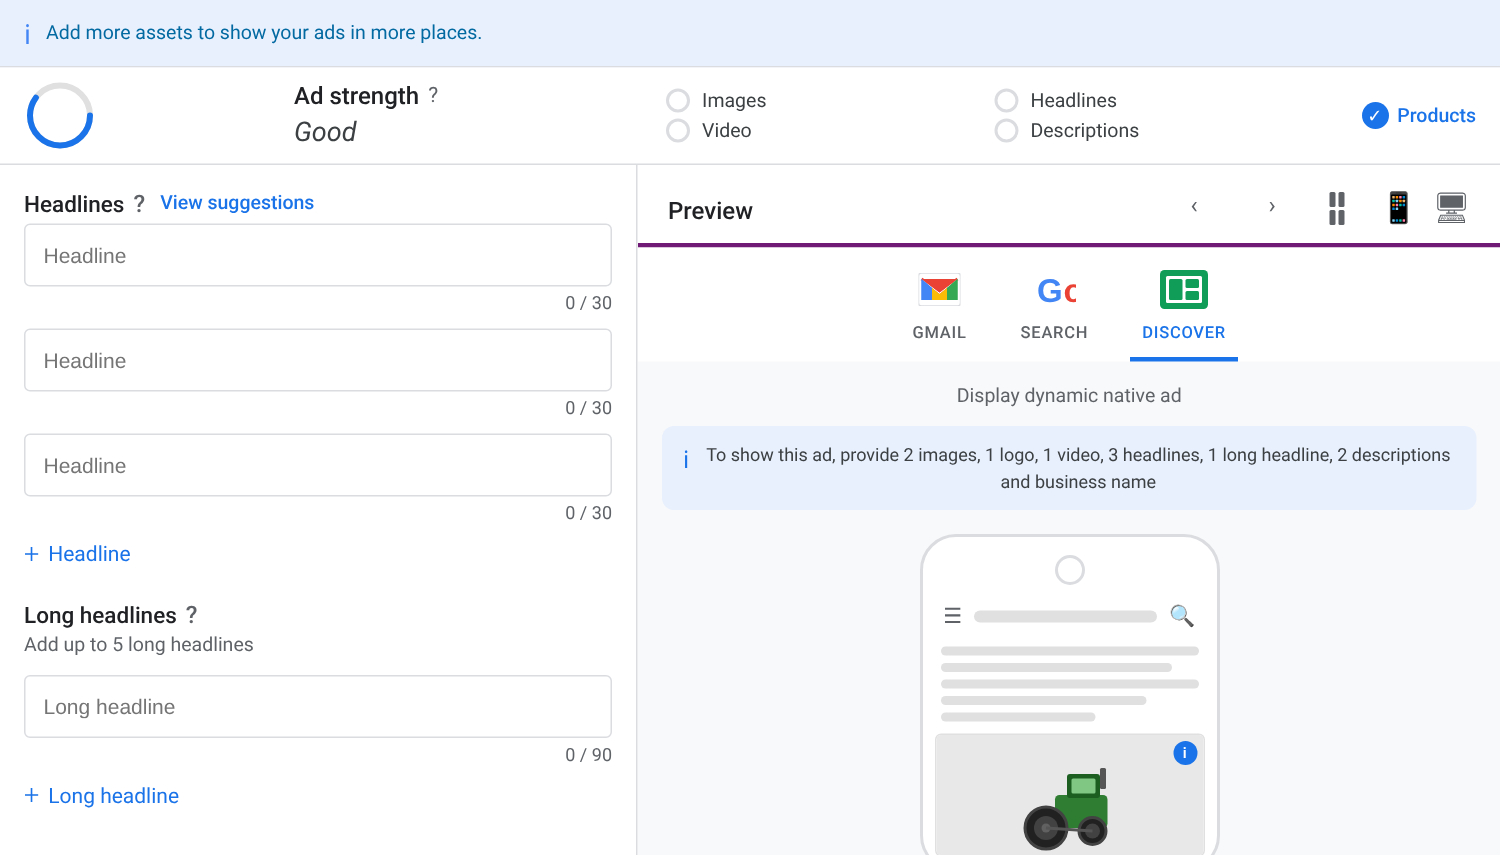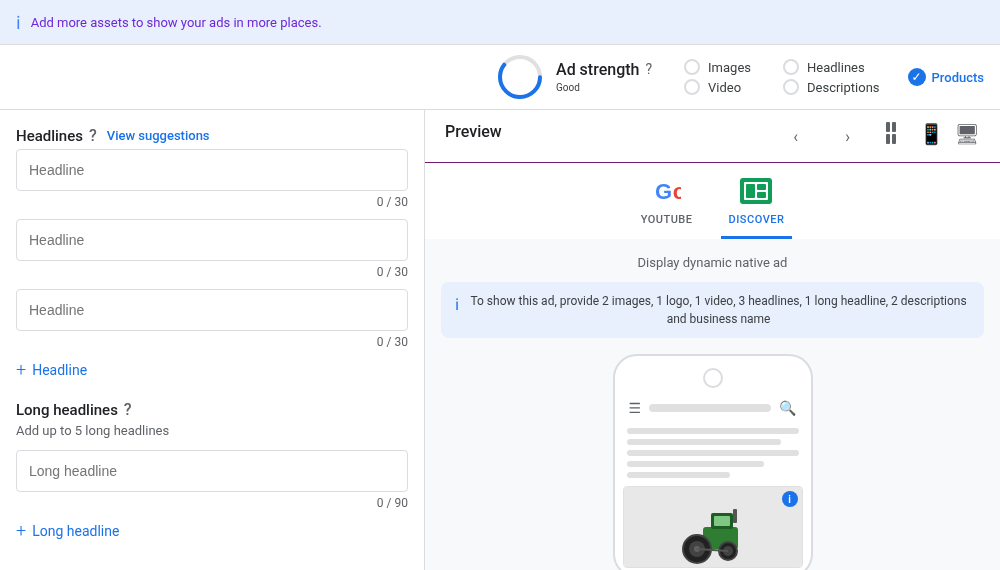--- a/index.html
+++ b/index.html
@@ -8,45 +8,45 @@
     
     .top-banner {
       background: #e8f0fe;
       padding: 10px 16px;
       display: flex;
       align-items: center;
       gap: 10px;
       border-bottom: 1px solid #dadce0;
     }
     .top-banner .info-icon { color: #4285f4; font-size: 18px; }
-    .top-banner-text { font-size: 13px; color: #6d28d9; text-align: center; }
+    .top-banner-text { font-size: 13px; color: #0369a1; text-align: center; }
 
     
     .header-bar {
       display: flex;
       align-items: center;
       padding: 8px 16px;
       border-bottom: 1px solid #dadce0;
       background: #fff;
       gap: 20px;
     }
     .ad-strength-section {
       display: flex;
       align-items: center;
       gap: 12px;
       flex: 1;
-      justify-content: flex-end;
+      justify-content: space-between;
     }
     .ad-strength-circle {
       width: 48px;
       height: 48px;
     }
     .ad-strength-text { line-height: 1.4; }
     .ad-strength-label { font-size: 16px; font-weight: 500; }
-    .ad-strength-value { font-size: 10px; color: #3c4043; }
+    .ad-strength-value { font-size: 18px; color: #3c4043; font-style: italic; }
     .header-radio-group {
       display: flex;
       flex-direction: column;
       gap: 4px;
       margin-left: 20px;
     }
     .radio-item {
       display: flex;
       align-items: center;
       gap: 8px;
@@ -151,24 +151,24 @@
     .add-plus { font-size: 18px; font-weight: 300; }
 
     
     .right-panel {
       flex: 1;
       background: #f8f9fa;
       overflow-y: auto;
     }
     .preview-header {
       display: flex;
-      align-items: flex-start;
+      align-items: flex-end;
       padding: 12px 20px;
       background: #fff;
-      border-bottom: 1px solid #701a75;
+      border-bottom: 3px solid #701a75;
       gap: 24px;
     }
     .preview-title {
       font-size: 16px;
       font-weight: 500;
       flex: 1;
     }
     .nav-arrow {
       width: 28px; height: 28px;
       display: flex; align-items: center; justify-content: center;
@@ -450,30 +450,47 @@
 
       <div class="device-icons">
         <span class="device-icon active">📱</span>
         <span class="device-icon">🖥</span>
       </div>
     </div>
 
     <div class="platform-tabs">
 
 
+      <div class="platform-tab">
+        <div class="platform-icon">
+          <svg width="28" height="22" viewBox="0 0 28 22">
+            <rect width="28" height="22" rx="2" fill="#fff" stroke="#dadce0"></rect>
+            <path d="M2 4 L14 13 L26 4" stroke="#ea4335" stroke-width="2" fill="none"></path>
+            <path d="M2 4 L2 18 L9 18 L9 10 L14 14 L19 10 L19 18 L26 18 L26 4 L14 13 Z" fill="#fff"></path>
+            <path d="M2 4 L9 10 L9 18 L2 18 Z" fill="#4285f4"></path>
+            <path d="M19 10 L26 4 L26 18 L19 18 Z" fill="#34a853"></path>
+            <path d="M2 4 L14 13 L26 4 L26 18 L19 18 L19 10 L14 14 L9 10 L9 18 L2 18 Z" fill="none"></path>
+            <path d="M2 4 L14 13 L26 4" fill="#ea4335"></path>
+            <polygon points="2,4 9,10 9,18 2,18" fill="#4285f4"></polygon>
+            <polygon points="26,4 19,10 19,18 26,18" fill="#34a853"></polygon>
+            <polygon points="9,10 14,14 19,10 19,18 9,18" fill="#fbbc05"></polygon>
+          </svg>
+        </div>
+        <span>GMAIL</span>
+      </div>
 
       <div class="platform-tab">
         <div class="platform-icon">
           <svg width="28" height="28" viewBox="0 0 28 28">
             <text x="2" y="22" font-size="22" font-family="Arial" font-weight="bold">
               <tspan fill="#4285f4">G</tspan><tspan fill="#ea4335">o</tspan><tspan fill="#fbbc05">o</tspan><tspan fill="#4285f4">g</tspan><tspan fill="#34a853">l</tspan><tspan fill="#ea4335">e</tspan>
             </text>
           </svg>
         </div>
-        <span>YOUTUBE</span>
+        <span>SEARCH</span>
       </div>
 
       <div class="platform-tab active">
         <div class="platform-icon">
           <svg width="32" height="26" viewBox="0 0 32 26">
             <rect width="32" height="26" rx="3" fill="#0f9d58"></rect>
             <rect x="4" y="4" width="24" height="18" rx="1" fill="#fff"></rect>
             <rect x="6" y="6" width="9" height="14" rx="1" fill="#0f9d58"></rect>
             <rect x="17" y="6" width="9" height="6" rx="1" fill="#0f9d58"></rect>
             <rect x="17" y="14" width="9" height="6" rx="1" fill="#0f9d58"></rect>

